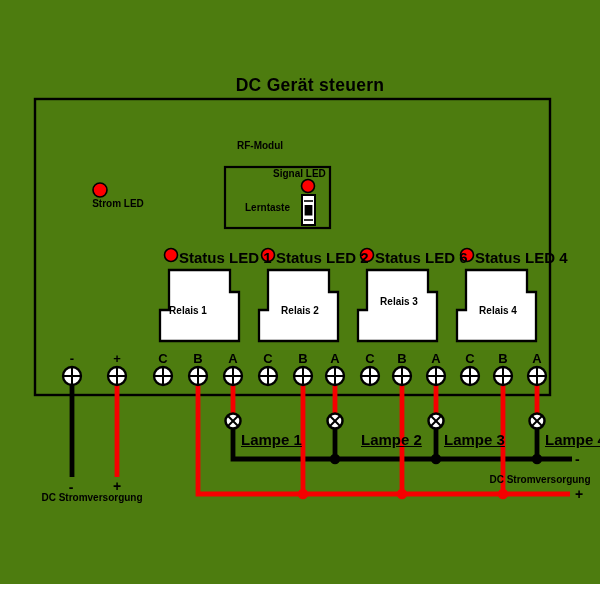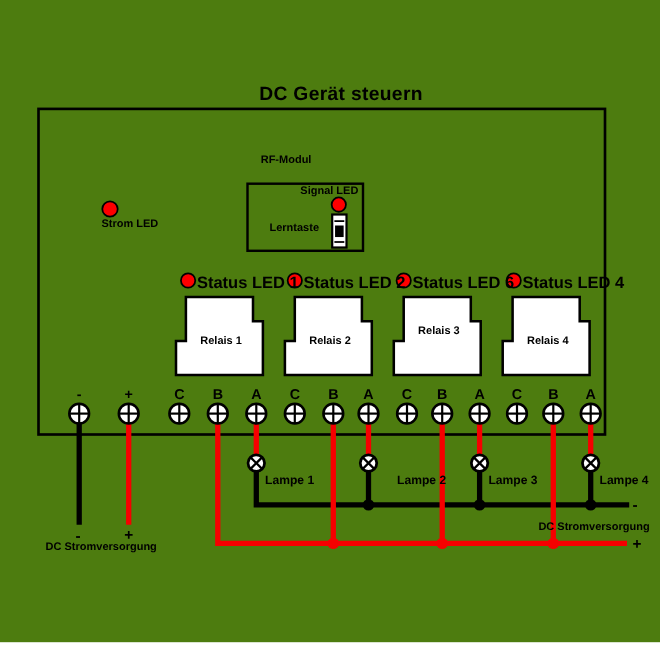--- a/index.html
+++ b/index.html
@@ -4,21 +4,21 @@
 <style>
   html,body{margin:0;padding:0;background:#ffffff;}
   #stage{position:relative;width:600px;height:584px;background:#4d7c0f;overflow:hidden;
          font-family:"Liberation Sans",sans-serif;}
   #wires-layer{position:absolute;left:0;top:0;}
   .lbl{position:absolute;font-family:"Liberation Sans",sans-serif;font-weight:bold;
        color:#000;line-height:1;white-space:nowrap;}
   .ctr{transform:translateX(-50%);}
   .f9{font-size:15px;}
   .f10{font-size:10px;}
-  .f11{font-size:11px;}
+  .f11{font-size:15px;text-decoration:underline;}
   .f13{font-size:13px;}
   .f14{font-size:14px;}
   .f17{font-size:17.5px;letter-spacing:.3px;}
 </style>
 </head>
 <body>
 
 <div id="stage">
 
   <svg id="wires-layer" width="600" height="600" viewBox="0 0 600 600">
@@ -176,21 +176,21 @@
     <div class="lbl f10" style="left:273px;top:169px;">Signal LED</div>
     <div class="lbl f10" style="left:245px;top:203px;">Lerntaste</div>
 
     <div class="lbl f14 ctr" style="left:71px;top:480px;">-</div>
     <div class="lbl f14 ctr" style="left:117px;top:479px;">+</div>
     <div class="lbl f10 ctr" style="left:92px;top:493px;">DC Stromversorgung</div>
 
     <div class="lbl f14" style="left:575px;top:452px;">-</div>
     <div class="lbl f14" style="left:575px;top:487px;">+</div>
     <div class="lbl f10 ctr" style="left:540px;top:475px;">DC Stromversorgung</div>
-  <div class="lbl f10 ctr" style="left:201px;top:306px;">Relais 1</div>
+  <div class="lbl f10 ctr" style="left:188px;top:306px;">Relais 1</div>
       <div class="lbl f10 ctr" style="left:300px;top:306px;">Relais 2</div>
       <div class="lbl f10 ctr" style="left:399px;top:297px;">Relais 3</div>
       <div class="lbl f10 ctr" style="left:498px;top:306px;">Relais 4</div>
       <div class="lbl f13 ctr" style="left:72px;top:352px;">-</div>
       <div class="lbl f13 ctr" style="left:117px;top:352px;">+</div>
       <div class="lbl f13 ctr" style="left:163px;top:352px;">C</div>
       <div class="lbl f13 ctr" style="left:198px;top:352px;">B</div>
       <div class="lbl f13 ctr" style="left:233px;top:352px;">A</div>
       <div class="lbl f13 ctr" style="left:268px;top:352px;">C</div>
       <div class="lbl f13 ctr" style="left:303px;top:352px;">B</div>

